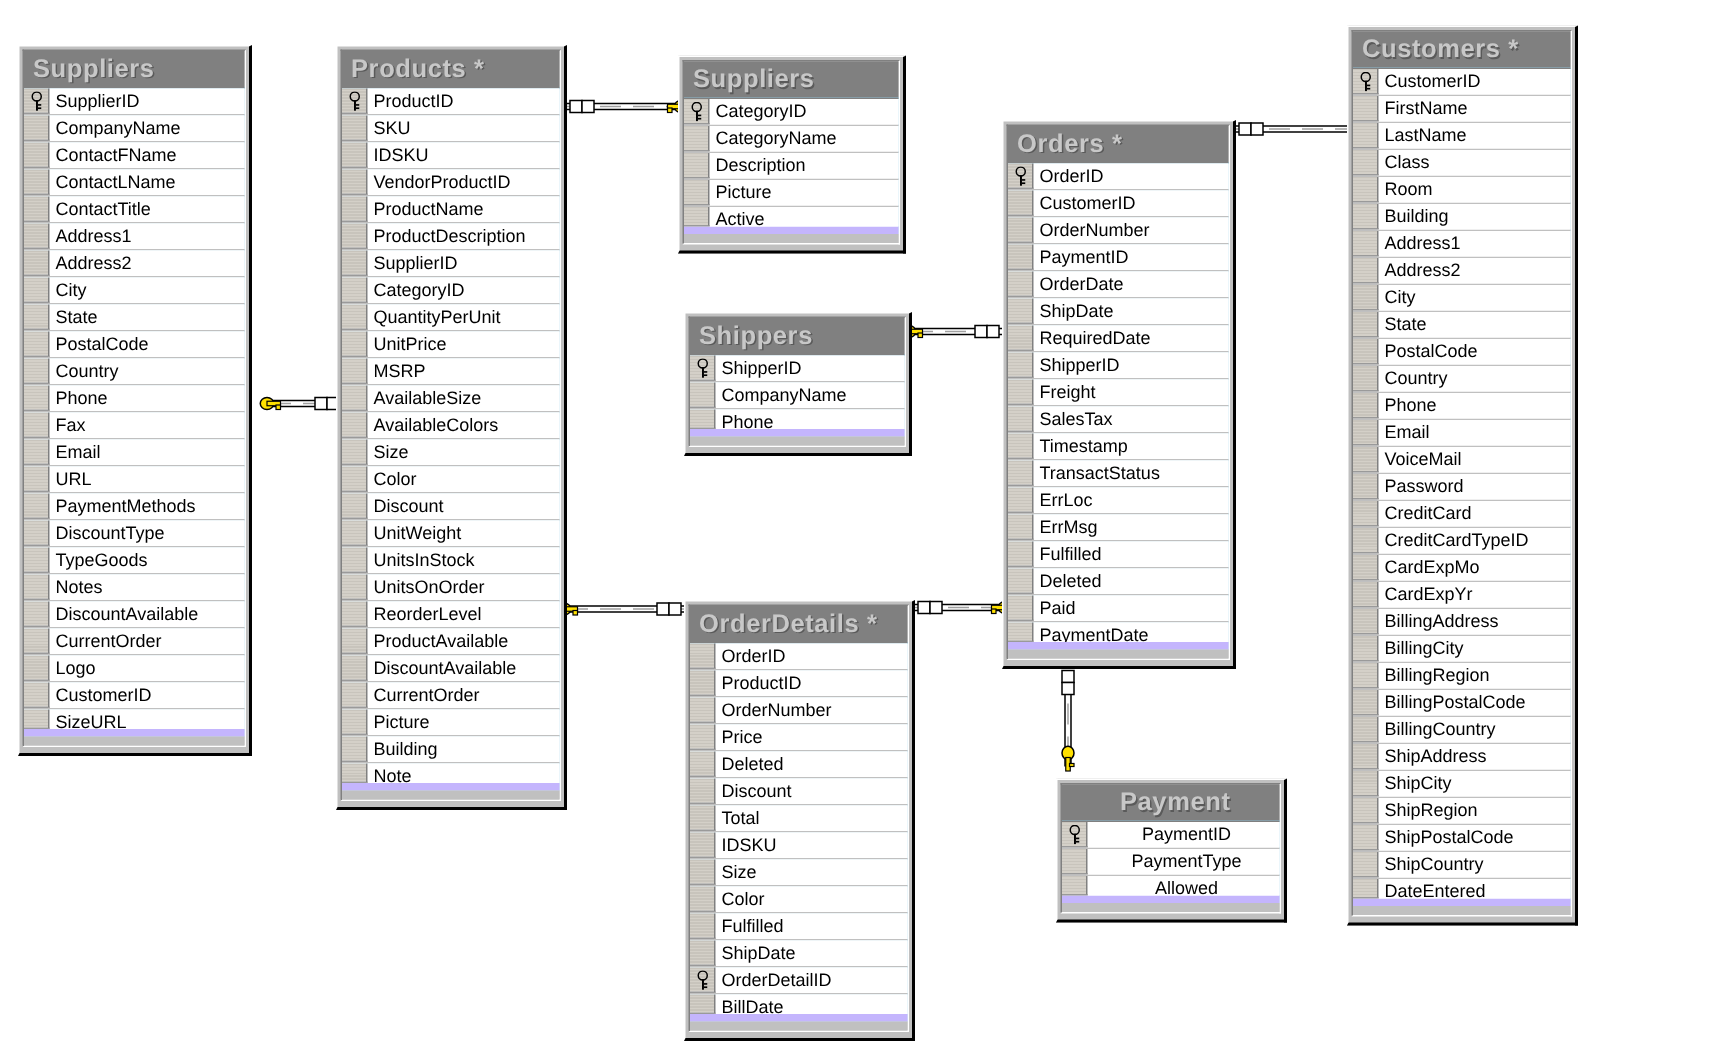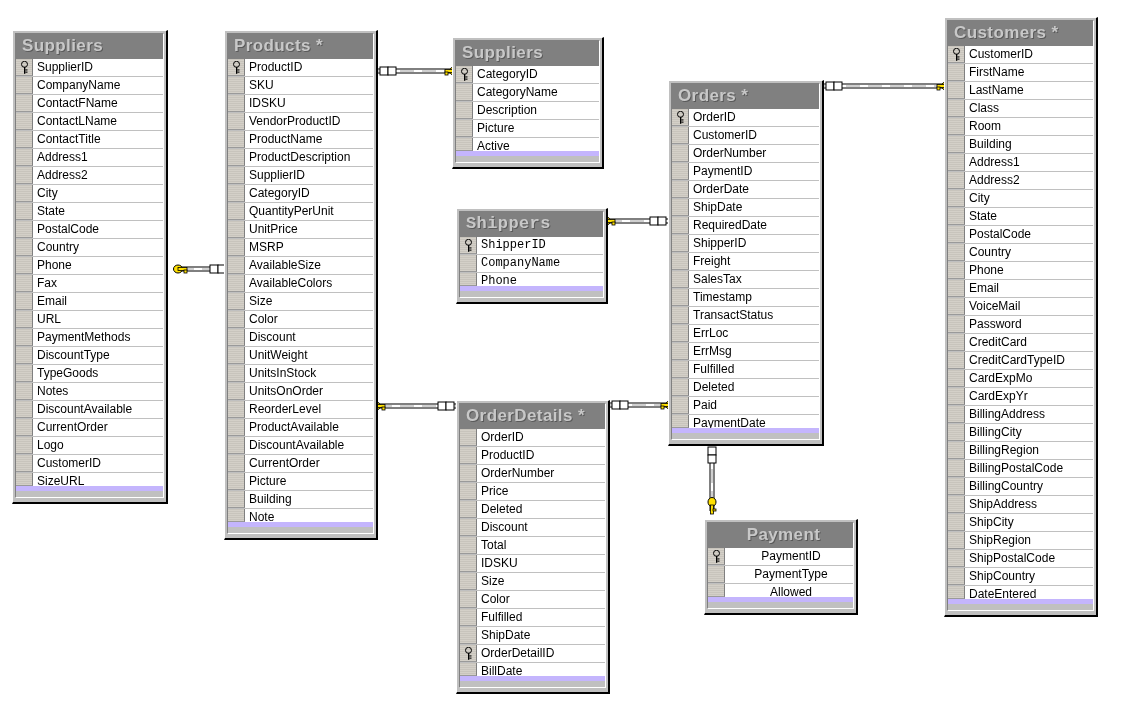--- a/index.html
+++ b/index.html
@@ -367,21 +367,21 @@
               <div class="fld">Picture</div>
             </div>
             <div class="row">
               <div class="gut"></div>
               <div class="fld">Active</div>
             </div>
           </div>
           <div class="tbl-foot"></div>
         </div>
       </div>
-      <div class="tbl" style="left: 456px; top: 208px; width: 152px; font-family: Liberation Mono, monospace;">
+      <div class="tbl" style="left: 456px; top: 208px; width: 152px;">
         <div class="tbl-inner">
           <div class="tbl-title">Shippers</div>
           <div class="rows">
             <div class="row">
               <div class="gut">
                 <svg class="keyglyph" viewBox="0 0 11 13" xmlns="http://www.w3.org/2000/svg">
                   <circle cx="5.5" cy="3.3" r="3.0" fill="none" stroke="#000" stroke-width="1"></circle>
                   <rect x="5" y="5.8" width="1.3" height="7" fill="#000"></rect>
                   <rect x="6.3" y="8.4" width="2.2" height="1.1" fill="#000"></rect>
                   <rect x="6.3" y="10.6" width="2.2" height="1.1" fill="#000"></rect>
@@ -579,21 +579,21 @@
               <div class="fld">PaymentType</div>
             </div>
             <div class="row">
               <div class="gut"></div>
               <div class="fld">Allowed</div>
             </div>
           </div>
           <div class="tbl-foot"></div>
         </div>
       </div>
-      <div class="tbl" style="left: 944px; top: 17px; width: 154px;">
+      <div class="tbl" style="left: 898px; top: 17px; width: 154px;">
         <div class="tbl-inner">
           <div class="tbl-title">Customers *</div>
           <div class="rows">
             <div class="row">
               <div class="gut">
                 <svg class="keyglyph" viewBox="0 0 11 13" xmlns="http://www.w3.org/2000/svg">
                   <circle cx="5.5" cy="3.3" r="3.0" fill="none" stroke="#000" stroke-width="1"></circle>
                   <rect x="5" y="5.8" width="1.3" height="7" fill="#000"></rect>
                   <rect x="6.3" y="8.4" width="2.2" height="1.1" fill="#000"></rect>
                   <rect x="6.3" y="10.6" width="2.2" height="1.1" fill="#000"></rect>

